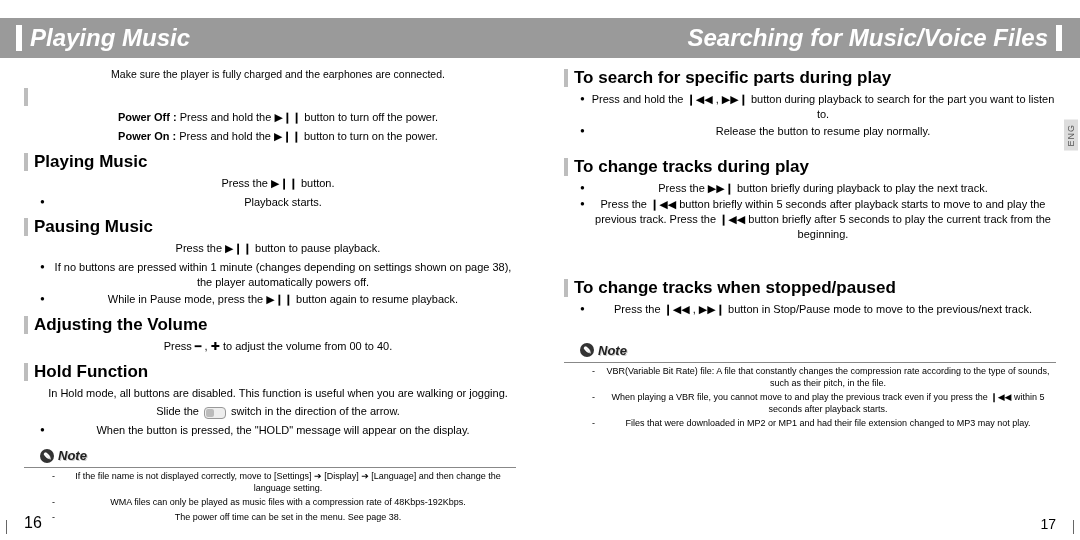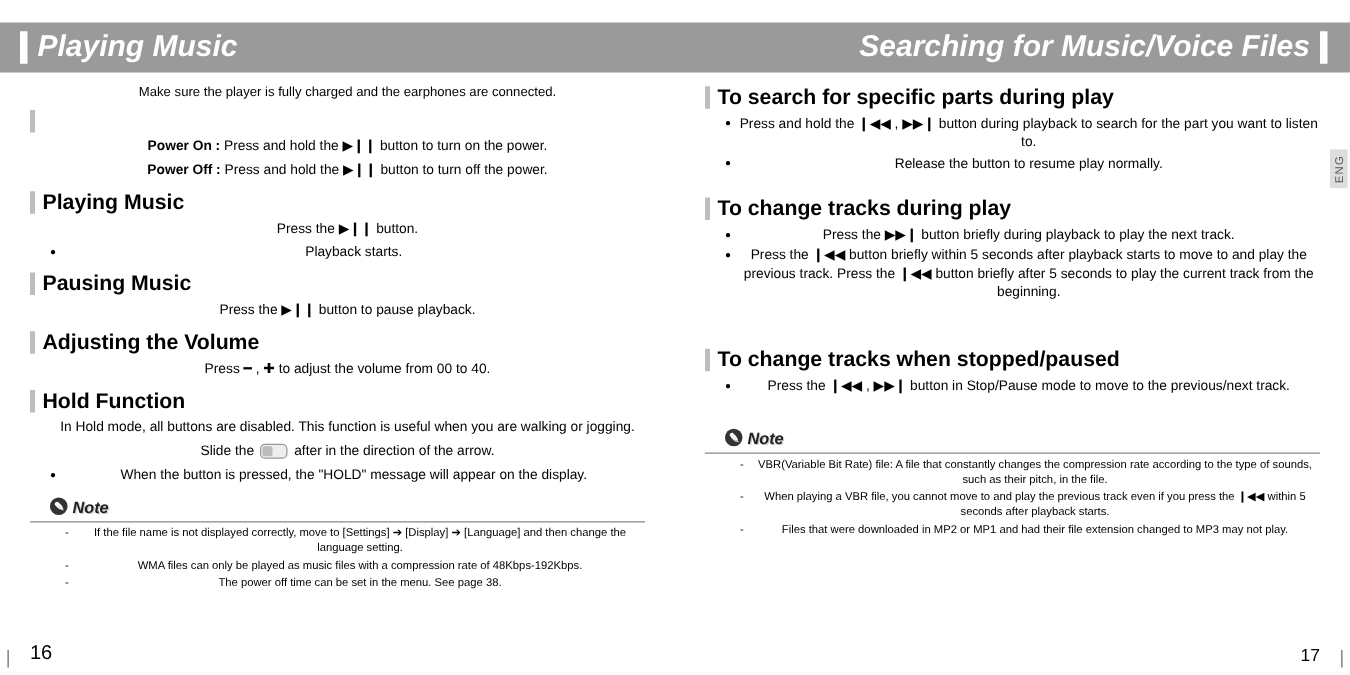--- a/index.html
+++ b/index.html
@@ -87,53 +87,57 @@
     <div class="titlebar left">
       <span class="stub"></span>
       <span>Playing Music</span>
     </div>
 
     <div class="intro">Make sure the player is fully charged and the earphones are connected.</div>
 
     <div class="sect">
         <span class="pipe"></span>
       </div>
+    <div class="body"><span class="bold">Power Off :</span> <span>Press and hold the ▶❙❙ button to turn off the power.</span></div>
     <div class="body"><span class="bold">Power On :</span> <span>Press and hold the ▶❙❙ button to turn on the power.</span></div>
-    <div class="body"><span class="bold">Power Off :</span> <span>Press and hold the ▶❙❙ button to turn off the power.</span></div>
 
     <div class="sect">
         <span class="pipe"></span>
         <span>Playing Music</span>
       </div>
     <div class="body">Press the ▶❙❙ button.</div>
     <ul class="bul">
       <li>Playback starts.</li>
     </ul>
 
     <div class="sect">
         <span class="pipe"></span>
         <span>Pausing Music</span>
       </div>
     <div class="body">Press the ▶❙❙ button to pause playback.</div>
+    <ul class="bul">
+      <li>If no buttons are pressed within 1 minute (changes depending on settings shown on page 38), the player automatically powers off.</li>
+      <li>While in Pause mode, press the ▶❙❙ button again to resume playback.</li>
+    </ul>
 
     <div class="sect">
         <span class="pipe"></span>
         <span>Adjusting the Volume</span>
       </div>
     <div class="body">Press ━ , ✚ to adjust the volume from 00 to 40.</div>
 
     <div class="sect">
         <span class="pipe"></span>
         <span>Hold Function</span>
       </div>
     <div class="body">In Hold mode, all buttons are disabled. This function is useful when you are walking or jogging.</div>
     <div class="body">
       <span>Slide the</span>
       <span class="sw"></span>
-      <span>after in the direction of the arrow.</span>
+      <span>switch in the direction of the arrow.</span>
     </div>
     <ul class="bul">
       <li>When the button is pressed, the "HOLD" message will appear on the display.</li>
     </ul>
 
     <div class="note-hdr">
       <span class="circ">✎</span>
       <span>Note</span>
     </div>
     <div class="rule"></div>

